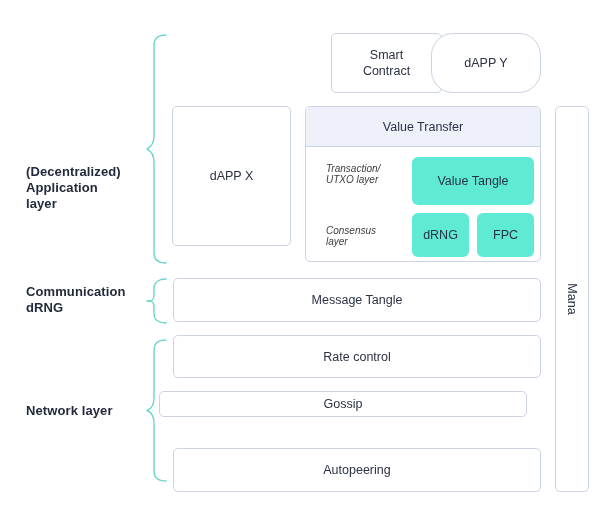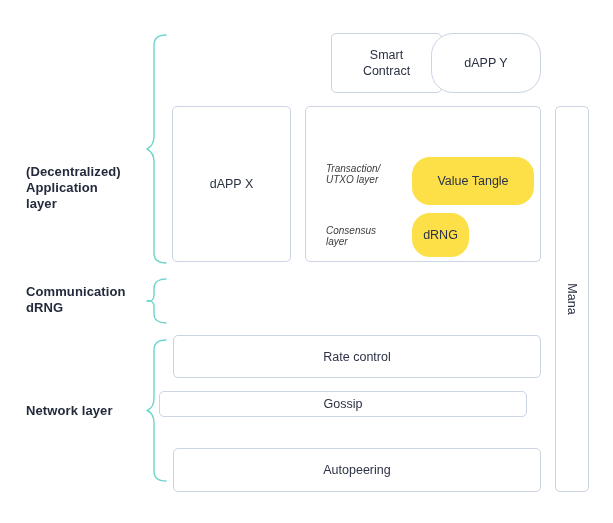--- a/index.html
+++ b/index.html
@@ -89,22 +89,22 @@
     color: #3c3c3c;
     font-size: 10px;
     line-height: 11px;
     white-space: pre-line;
     text-align: left;
     font-style: italic;
   }
   .chip {
     position: absolute;
     box-sizing: border-box;
-    background: #fde047;
-    border-radius: 18px;
+    background: #5eead4;
+    border-radius: 6px;
     display: flex;
     align-items: center;
     justify-content: center;
     color: #2b3245;
     font-size: 12.5px;
     text-align: center;
   }
 
   
   #mana-column {
@@ -148,37 +148,40 @@
 
   <svg class="brace" style="left:146px; top:338px; width:22px; height:145px;" viewBox="0 0 22 145">
     <path d="M20 2 C13 2 8 5 8 12 L8 60 C8 67 5 71 1 72.5 C5 74 8 78 8 85 L8 133 C8 140 13 143 20 143"></path>
   </svg>
 
   <div class="box two-line" style="left:307px; top:33px; width:111px; height:60px;margin-left:24px;">Smart
 Contract</div>
 
   <div class="box" style="left:431px; top:33px; width:110px; height:60px;border-radius:22px;">dAPP Y</div>
 
-  <div class="box" style="left:172px; top:106px; width:119px; height:156px;">dAPP X</div>
+  <div class="box" style="left:172px; top:106px; width:119px; height:140px;">dAPP X</div>
 
   <div id="value-transfer-group" style="left:305px; top:106px; width:236px; height:156px;">
 
+    <div id="value-transfer-header">Value Transfer</div>
 
     <div class="sub-row-label" style="left:20px; top:56px; width:72px;">Transaction/
 UTXO layer</div>
 
     <div class="chip" style="left:106px; top:50px; width:122px; height:48px;">Value Tangle</div>
 
     <div class="sub-row-label" style="left:20px; top:118px; width:72px;">Consensus
 layer</div>
 
     <div class="chip" style="left:106px; top:106px; width:57px; height:44px;">dRNG</div>
 
+    <div class="chip" style="left:171px; top:106px; width:57px; height:44px;">FPC</div>
   </div>
 
+  <div class="box" style="left:173px; top:278px; width:368px; height:44px;">Message Tangle</div>
 
   <div class="box" style="left:173px; top:335px; width:368px; height:43px;">Rate control</div>
 
   <div class="box" style="left:159px; top:391px; width:368px; height:26px;">Gossip</div>
 
   <div class="box" style="left:173px; top:448px; width:368px; height:44px;">Autopeering</div>
 
   <div id="mana-column" style="left:555px; top:106px; width:34px; height:386px;">
     <span id="mana-label">Mana</span>
   </div>

